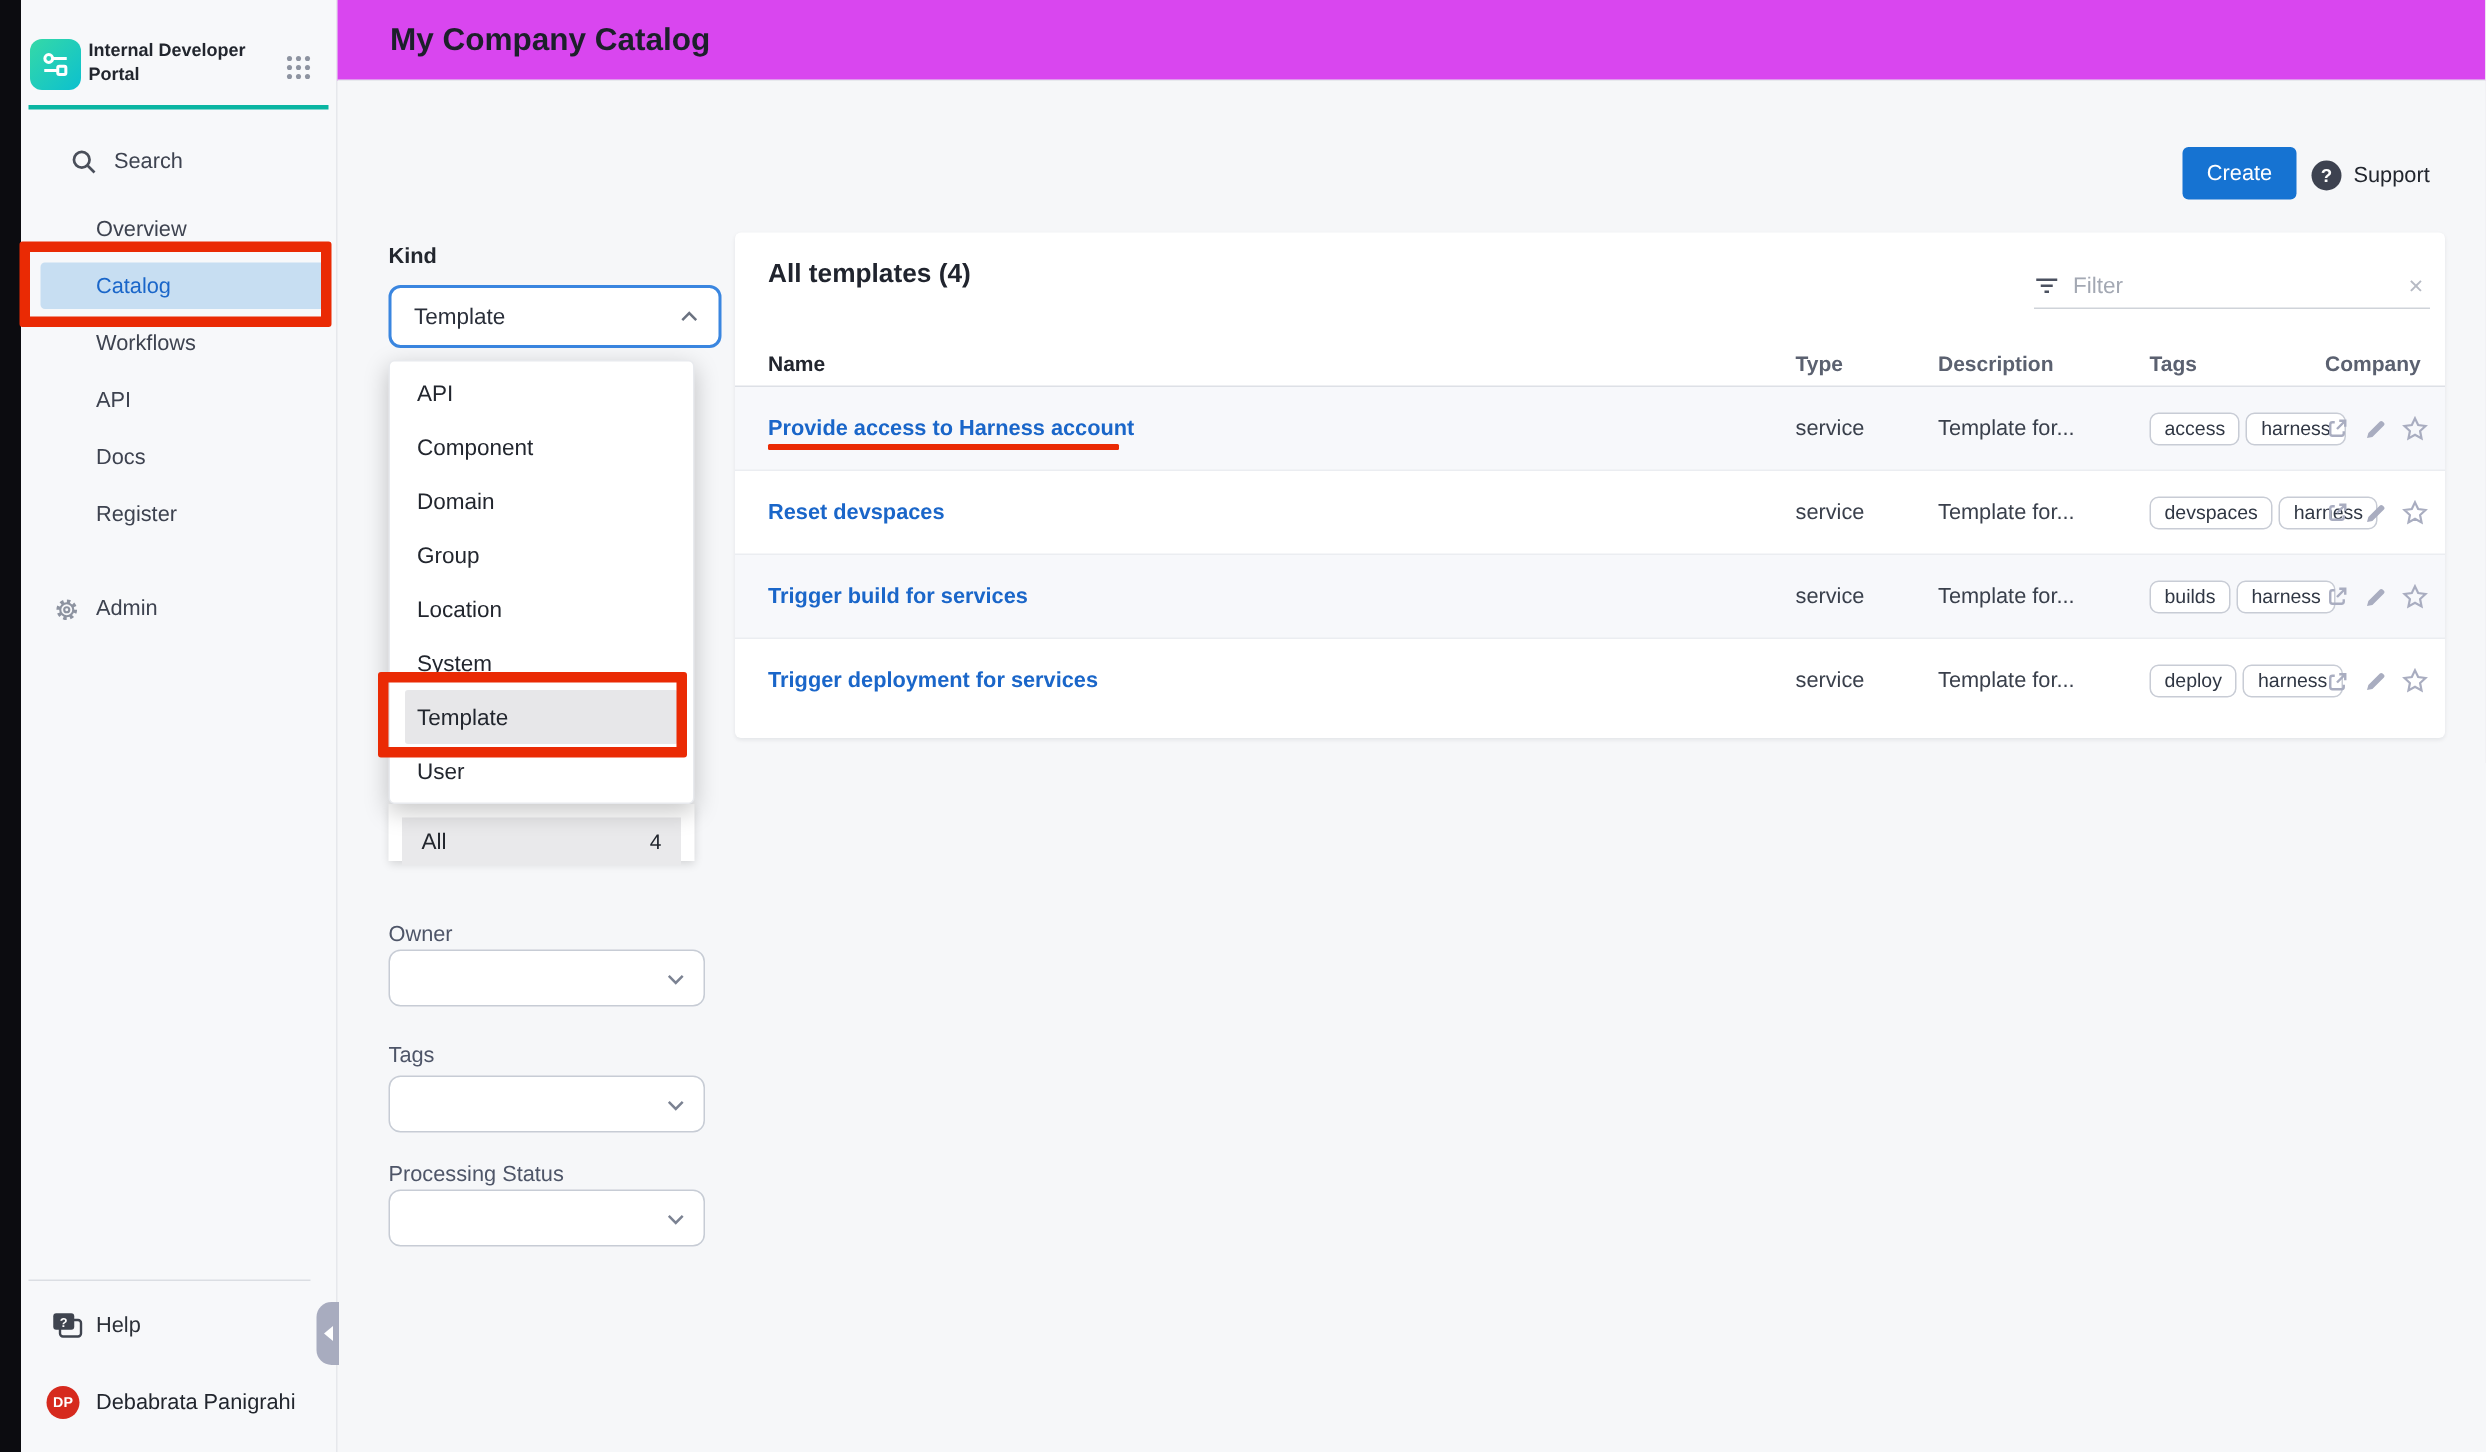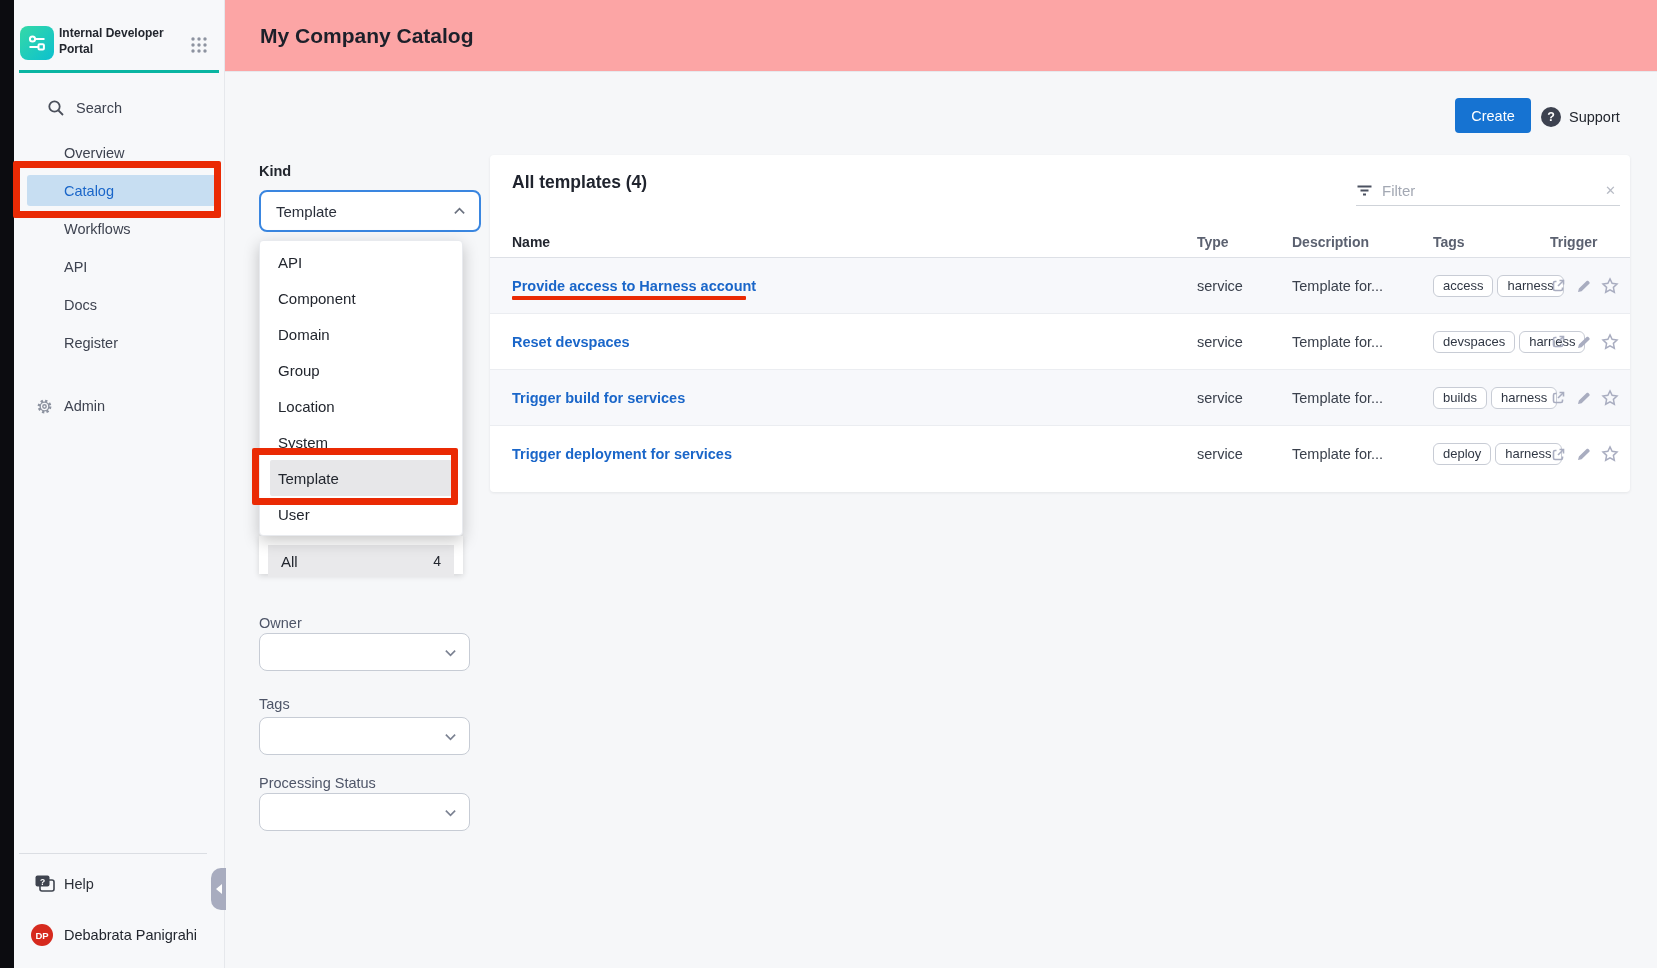--- a/index.html
+++ b/index.html
@@ -35,21 +35,21 @@
   .help-row .bubble { margin-left:20px; position:relative; width:22px; height:20px; }
   .help-row span.lbl { margin-left:8px; }
   .user-row { position:absolute; left:0; top:922px; width:211px; height:26px; display:flex; align-items:center; cursor:pointer; }
   .avatar { margin-left:17px; width:22px; height:22px; border-radius:50%; background:var(--avatar-red,#d62a1e); color:#fff; font-size:9.5px; font-weight:bold; display:flex; align-items:center; justify-content:center; }
   .user-name { margin-left:11px; font-size:14.5px; color:#22262e; }
 
   .collapse-handle { position:absolute; left:197px; top:868px; width:15px; height:42px; background:#a8acbf; border-radius:10px 0 0 10px; cursor:pointer; display:flex; align-items:center; justify-content:center; }
   .collapse-handle .tri { width:0; height:0; border-top:5px solid transparent; border-bottom:5px solid transparent; border-right:6px solid #fff; }
 
   
-  .topbar { position:absolute; left:225px; top:0; width:1432px; height:72px; background:#fca5a5; border-bottom:1px solid #e7e9ed; display:flex; align-items:center; }
+  .topbar { position:absolute; left:225px; top:0; width:1432px; height:54px; background:#d946ef; border-bottom:1px solid #e7e9ed; display:flex; align-items:center; }
   .topbar h1 { margin-left:35px; font-size:21px; font-weight:bold; color:#1c202a; }
 
   .create-btn { position:absolute; left:1455px; top:98px; width:76px; height:35px; background:var(--primary-blue,#1673d2); color:#fff; font-size:14.5px; font-family:inherit; border:none; border-radius:4px; cursor:pointer; z-index:5; }
   .support { position:absolute; left:1541px; top:106px; height:21px; display:flex; align-items:center; cursor:pointer; z-index:5; }
   .q-icon { width:20px; height:20px; border-radius:50%; background:#3d4250; color:#fff; font-size:12.5px; font-weight:bold; display:flex; align-items:center; justify-content:center; }
   .support .lbl { margin-left:8px; font-size:14.5px; color:#22262e; }
 
   
   .kind-label { position:absolute; left:259px; top:163px; font-size:14.5px; font-weight:bold; color:#22262e; }
   .kind-select { position:absolute; left:259px; top:190px; width:222px; height:42px; background:#fff; border:2px solid #3a86e0; border-radius:8px; display:flex; align-items:center; cursor:pointer; z-index:3; }
@@ -256,21 +256,21 @@
         <path d="M1.5 4.5h14M4.5 8.5h8M7 12.5h3"></path>
       </svg>
       <input placeholder="Filter" style="">
       <span class="clear-x">✕</span>
     </div>
     <div class="thead">
       <span>Name</span>
       <span>Type</span>
       <span>Description</span>
       <span>Tags</span>
-      <span>Trigger</span>
+      <span>Company</span>
     </div>
     <div class="rows" id="rows">
         <div class="trow">
     <a class="c-name">Provide access to Harness account</a>
     <span class="c-type">service</span>
     <span class="c-desc">Template for...</span>
     <span class="c-tags">
             <span class="chip">access</span>
             <span class="chip">harness</span>
           </span>

